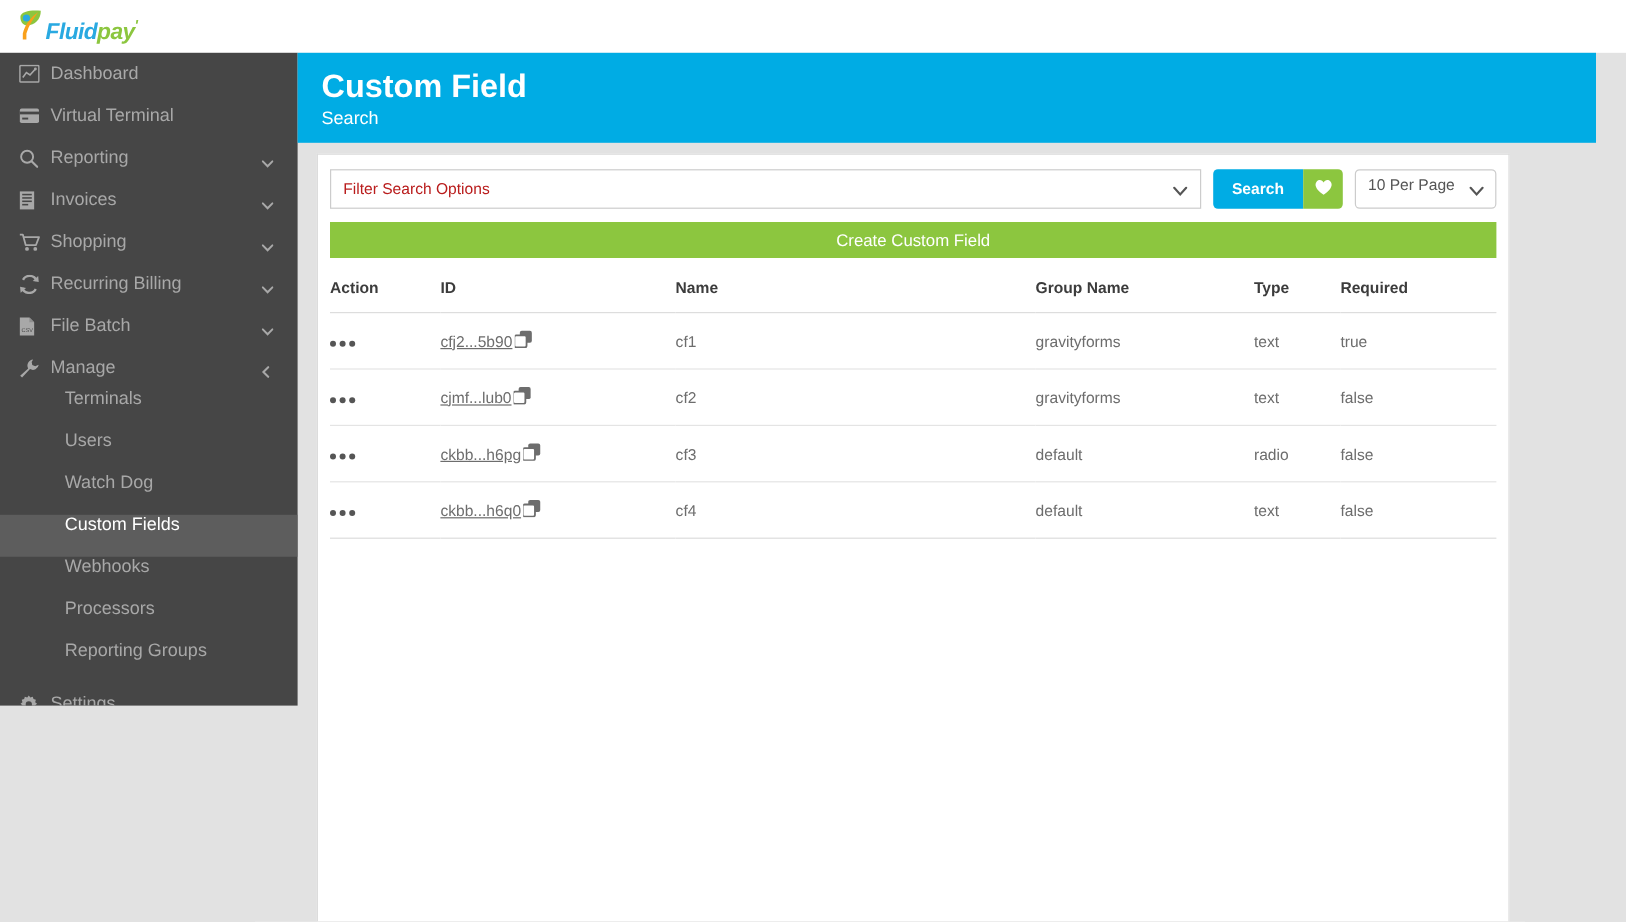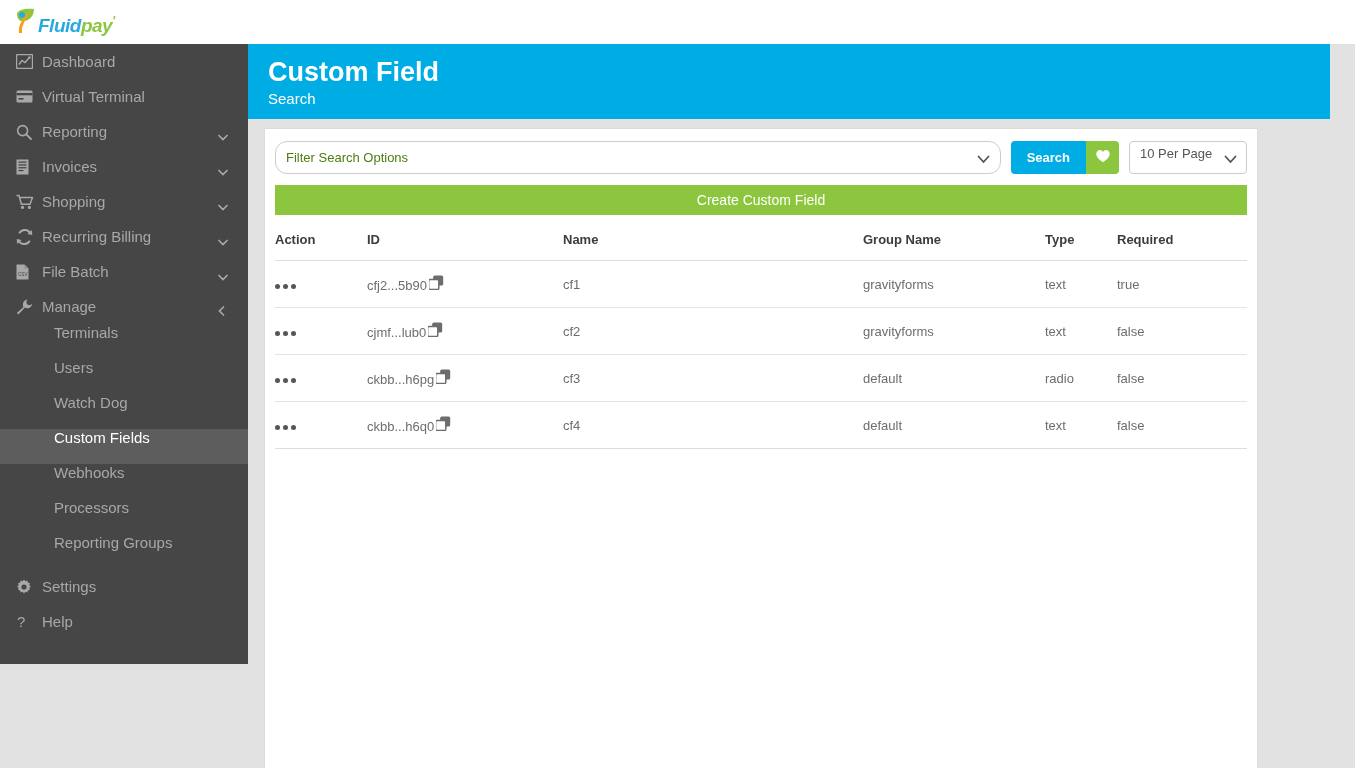--- a/index.html
+++ b/index.html
@@ -18,21 +18,21 @@
   }
   .logo { position: absolute; left: 14px; top: 8px; display: flex; height: 28px; }
   .logo-mark { width: 22px; height: 26px; margin-right: 2px; }
   .logo-text { font-size: 19px; font-weight: bold; font-style: italic; letter-spacing: -0.5px; line-height: 26px; }
   .logo-text .lt-blue { color: #29a9e1; }
   .logo-text .lt-green { color: #8cc63f; }
   .logo-text .lt-tick { color: #8cc63f; font-size: 12px; vertical-align: super; }
 
   
   .sidebar {
-    position: absolute; left: 0; top: 44px; width: 248px; height: 620px;
+    position: absolute; left: 0; top: 44px; width: 248px; height: 544px;
     background: #464646;
     overflow: hidden;
   }
   .nav-item {
     position: relative;
     display: flex; align-items: center;
     height: 35px; padding-left: 16px;
     color: #a8a8a8; font-size: 15px;
     cursor: pointer;
   }
@@ -68,23 +68,23 @@
   .card {
     position: absolute; left: 264px; top: 128px;
     width: 994px; height: 640px;
     background: #ffffff;
     border: 1px solid #dcdcdc;
     border-bottom: none;
   }
   .toolbar { display: flex; align-items: center; padding: 12px 10px 0 10px; }
   .filter-select {
     position: relative; flex: 1 1 auto; height: 33px;
-    border: 1px solid #cccccc; border-radius: 12px; background: #fff;
+    border: 1px solid #cccccc; border-radius: 0; background: #fff;
     display: flex; align-items: center; padding: 0 30px 0 10px;
-    font-size: 13px; color: #4d7c0f; margin-right: 10px;
+    font-size: 13px; color: #b91c1c; margin-right: 10px;
     cursor: pointer;
   }
   .filter-select .chev { position: absolute; right: 10px; top: 10px; }
   .btn-group { display: flex; margin-right: 10px; }
   .btn-search {
     height: 33px; padding: 0 16px; background: #00ace4; color: #fff;
     font-size: 13px; font-weight: bold; border: none;
     border-radius: 4px 0 0 4px;
     display: flex; align-items: center; cursor: pointer;
     font-family: "Liberation Sans", sans-serif;
@@ -122,21 +122,21 @@
     height: 47px; border-bottom: 1px solid #e4e4e4; vertical-align: middle;
   }
   table.data tr:last-child td { border-bottom: 1px solid #dddddd; }
   .col-action { width: 92px; }
   .col-id { width: 196px; }
   .col-name { width: 300px; }
   .col-group { width: 182px; }
   .col-type { width: 72px; }
   .dots { display: inline-flex; gap: 3px; }
   .dots i { width: 5px; height: 5px; border-radius: 50%; background: #555; display: block; }
-  .id-cell { display: flex; align-items: flex-end; gap: 2px; }
+  .id-cell { display: flex; align-items: center; gap: 2px; text-decoration: underline; }
   .copy-ico { cursor: pointer; }
 </style>
 </head>
 <body>
 
 <div class="app">
 
   <div class="topbar">
     <div class="logo">
       <svg class="logo-mark" viewBox="0 0 22 26">

